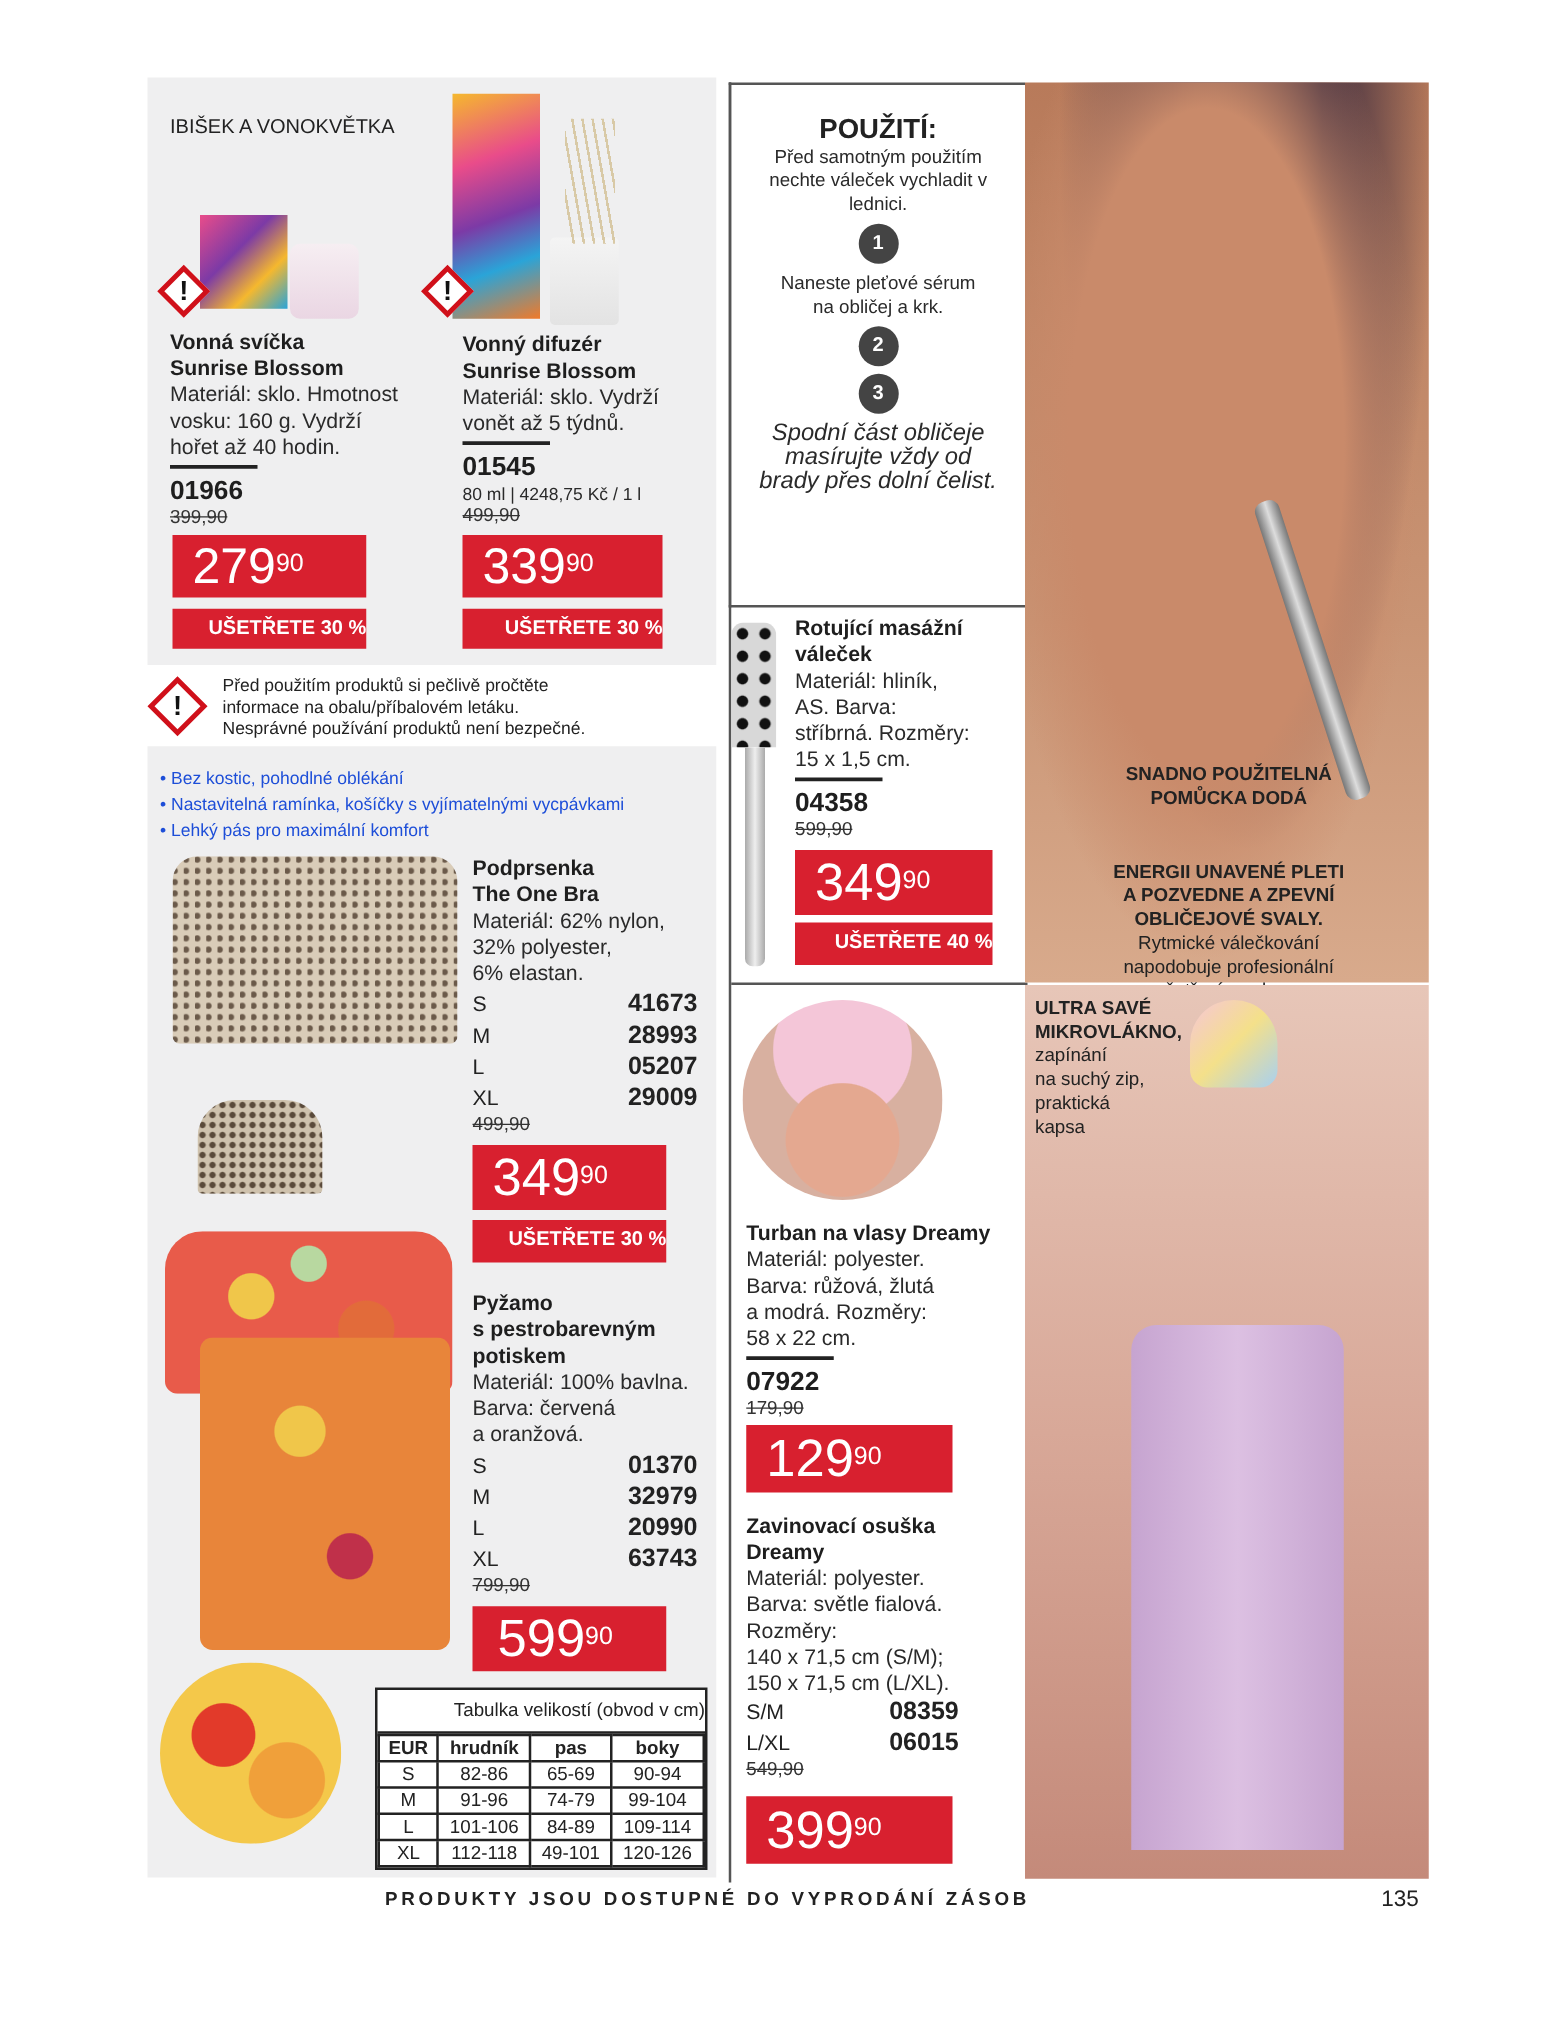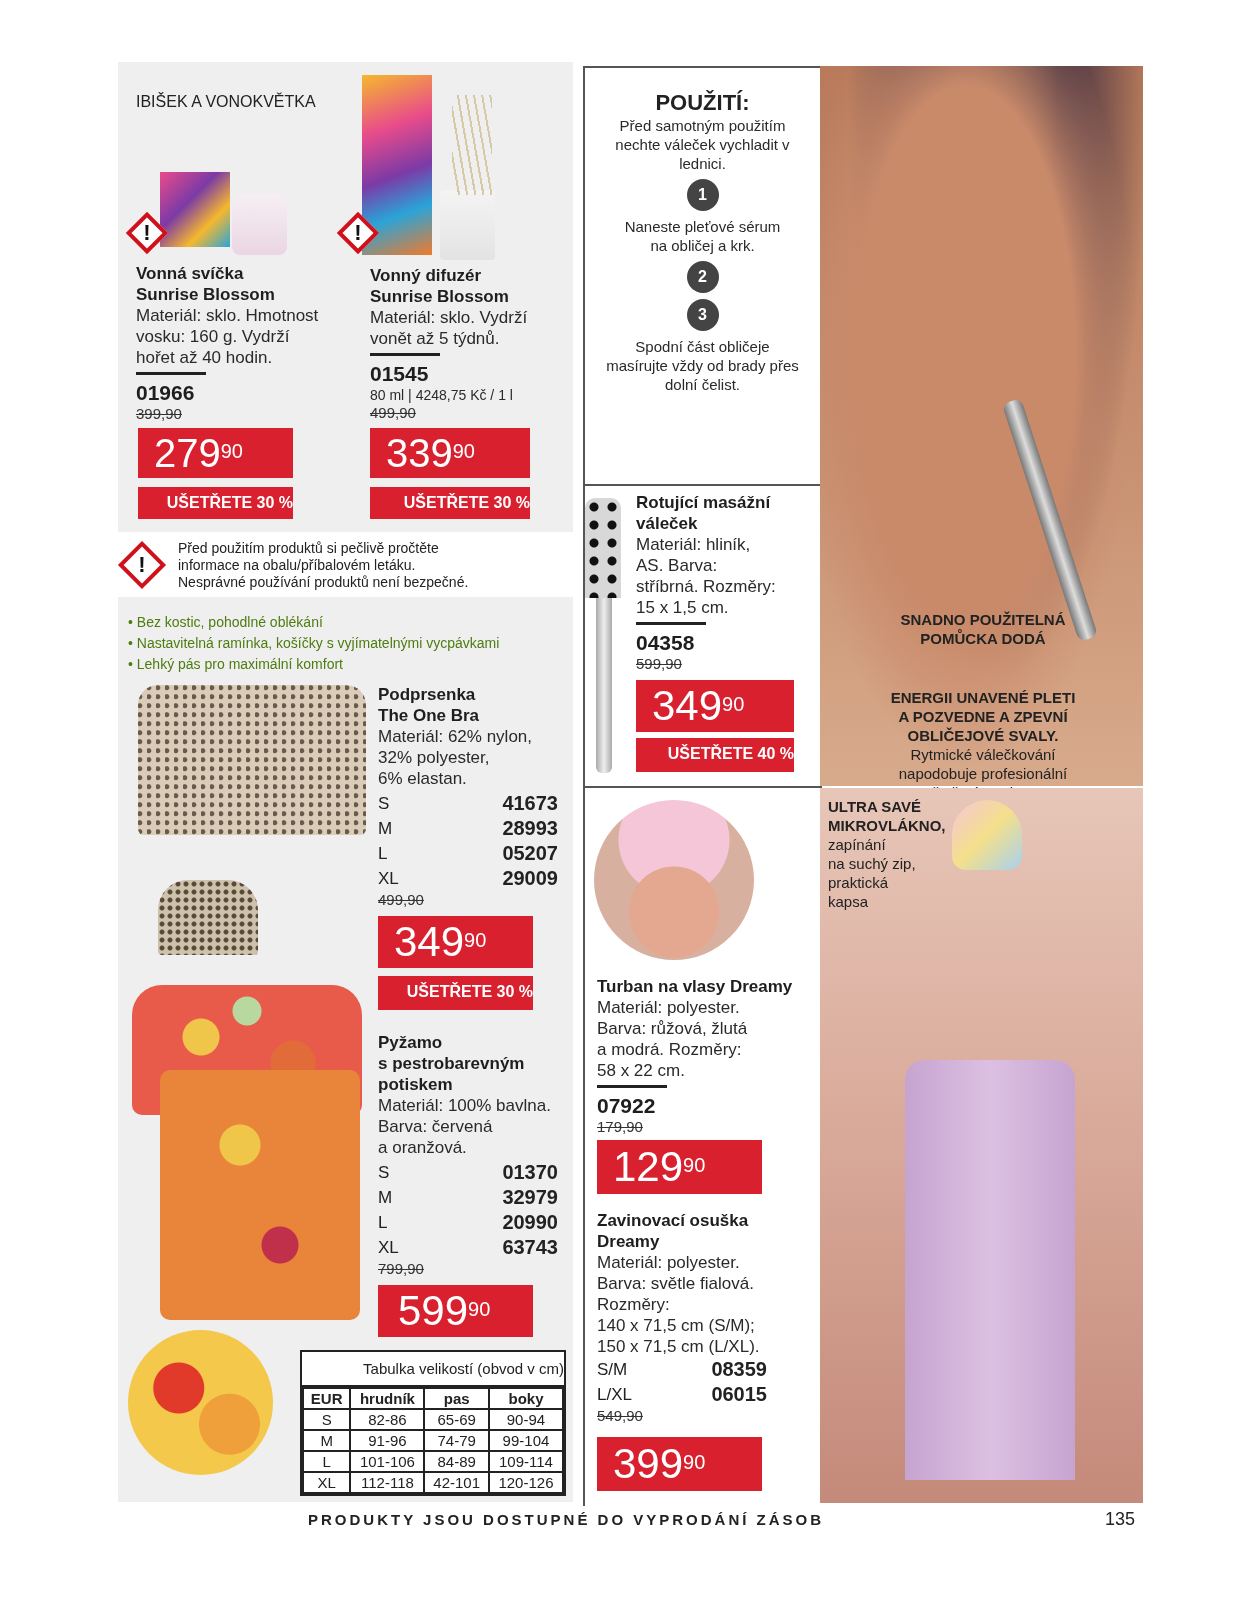--- a/index.html
+++ b/index.html
@@ -72,21 +72,21 @@
 <div class="hazard" style="left:125px;top:548px;width:34px;height:34px;">
     <span>!</span>
   </div>
 <div class="abs" style="left:178px;top:540px;font-size:14px;line-height:17px;color:#222;">
   <div>Před použitím produktů si pečlivě pročtěte</div>
   <div>informace na obalu/příbalovém letáku.</div>
   <div>Nesprávné používání produktů není bezpečné.</div>
 </div>
 
 <div class="panel" style="left:118px;top:597px;width:455px;height:905px;"></div>
-<div class="abs" style="left:128px;top:612px;font-size:14px;line-height:21px;color:#4d7c0f;">
+<div class="abs" style="left:128px;top:612px;font-size:14px;line-height:21px;color:#1d4ed8;">
   <div>• Bez kostic, pohodlné oblékání</div>
   <div>• Nastavitelná ramínka, košíčky s vyjímatelnými vycpávkami</div>
   <div>• Lehký pás pro maximální komfort</div>
 </div>
 
 <div class="img" style="left:138px;top:685px;width:228px;height:150px;border-radius:20px 20px 6px 6px;background:radial-gradient(circle at 20% 30%,#6b5a4a 2px,transparent 3px) 0 0/9px 9px,#d9ccb8;"></div>
 <div class="img" style="left:158px;top:880px;width:100px;height:75px;border-radius:30px 30px 4px 4px;background:radial-gradient(circle,#5a4a3a 2px,transparent 3px) 0 0/8px 8px,#cfc2ad;"></div>
 
 <div class="abs" style="left:378px;top:684px;width:190px;">
   <div class="title">Podprsenka</div>
@@ -158,36 +158,36 @@
         </tr>
     <tr>
           <td>L</td>
           <td>101-106</td>
           <td>84-89</td>
           <td>109-114</td>
         </tr>
     <tr>
           <td>XL</td>
           <td>112-118</td>
-          <td>42-101</td>
+          <td>49-101</td>
           <td>120-126</td>
         </tr>
   </tbody>
     </table>
 </div>
 
 <div class="abs" style="left:583px;top:66px;width:2px;height:1440px;background:#555;"></div>
 <div class="abs" style="left:583px;top:66px;width:237px;height:420px;border:2px solid #555;border-right:none;box-sizing:border-box;text-align:center;padding-top:22px;">
   <div style="font-weight:bold;font-size:22px;line-height:26px;">POUŽITÍ:</div>
   <div class="desc" style="font-size:15px;line-height:19px;padding:0 14px;">Před samotným použitím nechte váleček vychladit v lednici.</div>
   <div class="step">1</div>
   <div class="desc" style="font-size:15px;line-height:19px;padding:0 30px;">Naneste pleťové sérum na obličej a krk.</div>
   <div class="step">2</div>
   <div class="step">3</div>
-  <div class="desc" style="font-size:15px;line-height:19px;padding:0 18px;">Spodní část obličeje masírujte vždy od brady přes dolní čelist.</div>
+  <div class="desc" style="font-size:19px;line-height:19px;padding:0 18px;font-style:italic;">Spodní část obličeje masírujte vždy od brady přes dolní čelist.</div>
 </div>
 
 <div class="img" style="left:585px;top:498px;width:36px;height:100px;border-radius:10px 10px 0 0;background:radial-gradient(circle,#111 4px,transparent 5px) 0 0/18px 18px,#d8d8d8;"></div>
 <div class="img" style="left:596px;top:598px;width:16px;height:175px;background:linear-gradient(90deg,#aaa,#eee,#aaa);border-radius:0 0 6px 6px;"></div>
 
 <div class="abs" style="left:636px;top:492px;width:185px;">
   <div class="title">Rotující masážní</div>
   <div class="title">váleček</div>
   <div class="desc">Materiál: hliník,</div>
   <div class="desc">AS. Barva:</div>

